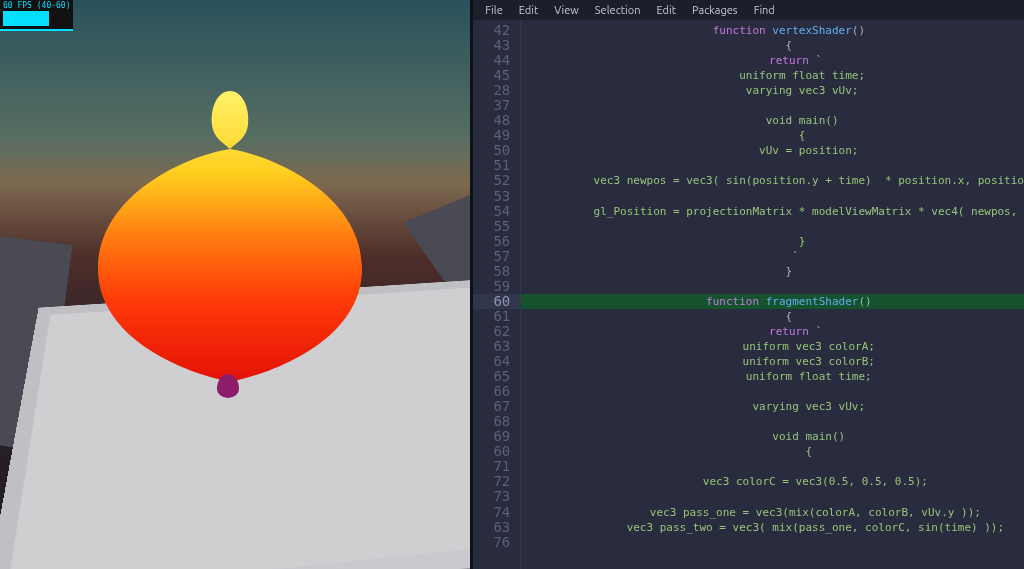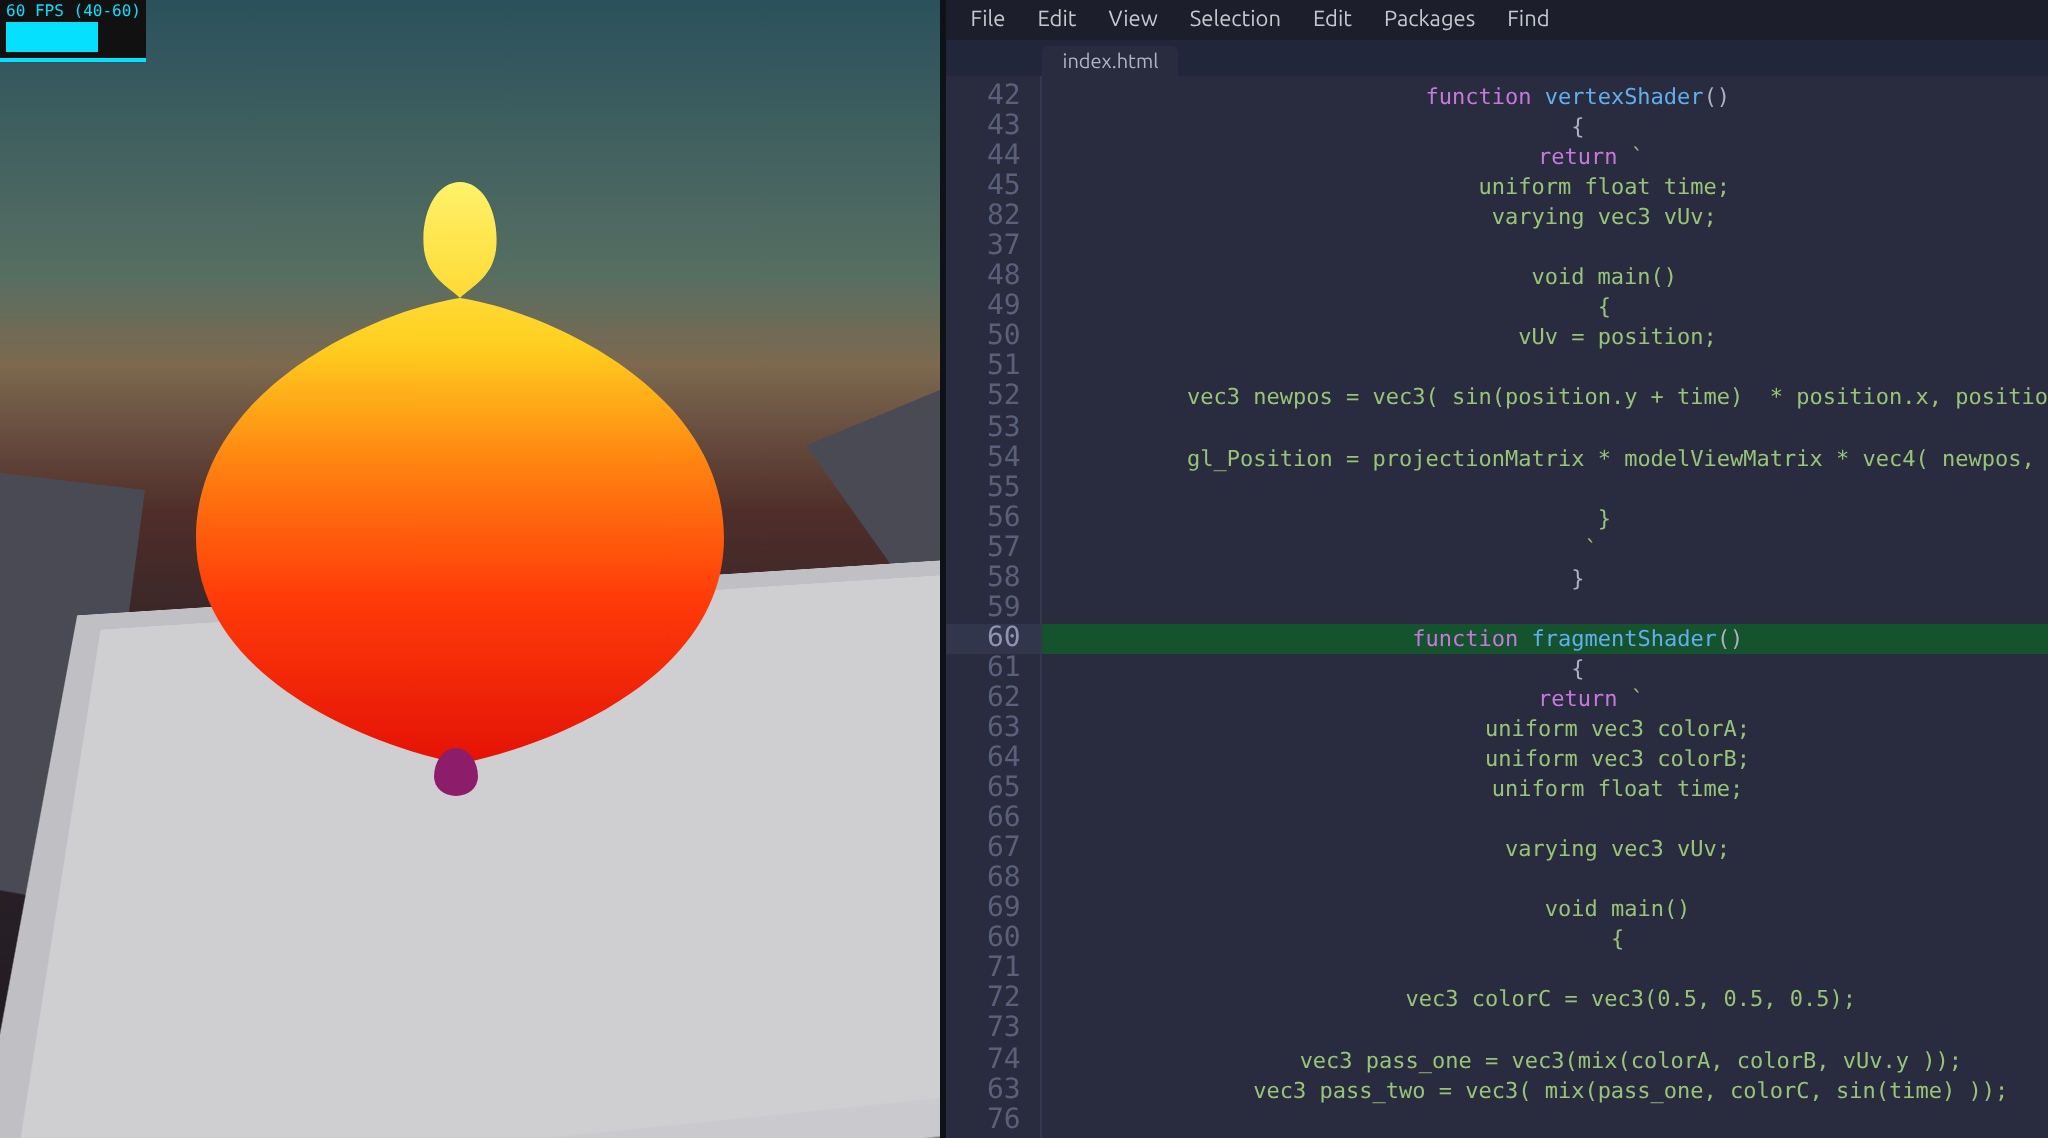--- a/index.html
+++ b/index.html
@@ -242,31 +242,28 @@
   <div class="menubar">
     <span>File</span>
     <span>Edit</span>
     <span>View</span>
     <span>Selection</span>
     <span>Edit</span>
     <span>Packages</span>
     <span>Find</span>
   </div>
 
-  <div class="tabbar">
-    <div class="tab">index.html</div>
-  </div>
 
   <div class="code-area">
     <div class="gutter" id="gutter">
         <div>42</div>
         <div>43</div>
         <div>44</div>
         <div>45</div>
-        <div>82</div>
+        <div>28</div>
         <div>37</div>
         <div>48</div>
         <div>49</div>
         <div>50</div>
         <div>51</div>
         <div>52</div>
         <div>53</div>
         <div>54</div>
         <div>55</div>
         <div>56</div>

